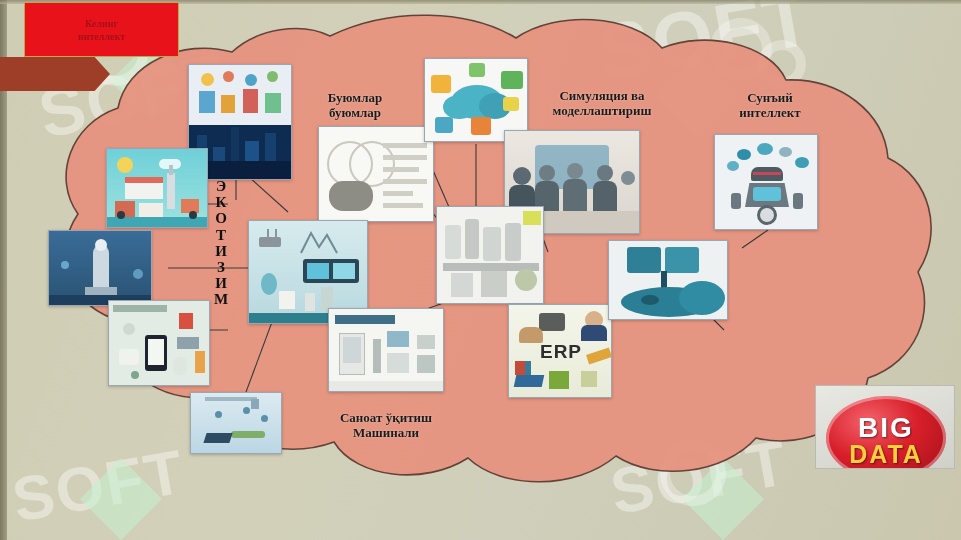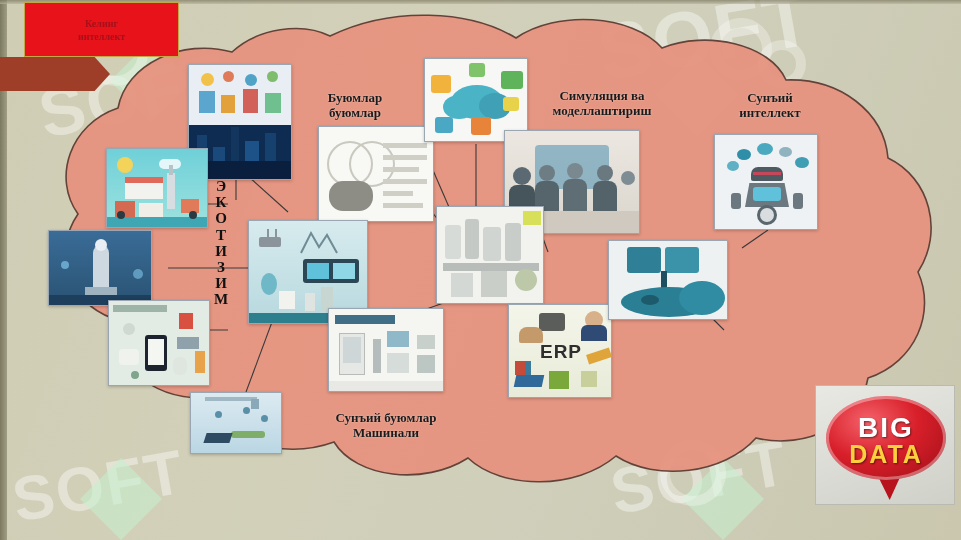--- a/index.html
+++ b/index.html
@@ -109,21 +109,21 @@
     color:#a7101a; text-align:center;
   }
   .banner-arrow {
     position:absolute; left:0; top:57px; width:110px; height:34px;
     background:#9e3e28;
     clip-path: polygon(0 0, 86% 0, 100% 50%, 86% 100%, 0 100%);
   }
 
   
   .bigdata {
-    position:absolute; left:815px; top:385px; width:140px; height:120px;
+    position:absolute; left:815px; top:385px; width:140px; height:84px;
     background:linear-gradient(160deg,#e9e9e4,#cfd0c8);
     border:1px solid #b9bab2;
     overflow:hidden;
   }
   .bd-bubble {
     position:absolute; left:10px; top:10px; width:120px; height:84px;
     border-radius:50%;
     background:radial-gradient(ellipse at 35% 30%, #f4626a 0%, #d81f2a 45%, #9d0f18 100%);
     box-shadow:inset 0 0 0 3px rgba(255,255,255,.35);
   }
@@ -470,21 +470,21 @@
     <div>моделлаштириш</div>
   </div>
 
   <div class="lbl md" style="left:706px;top:90px;width:128px;">
     <div>Сунъий</div>
     <div>интеллект</div>
   </div>
 
 
   <div class="lbl md" style="left:312px;top:410px;width:148px;">
-    <div>Сунъий буюмлар</div>
+    <div>Саноат ўқитиш</div>
     <div>Машинали</div>
   </div>
 
 
   <div class="vert" style="left:212px;top:178px;">
     <span>Э</span>
     <span>К</span>
     <span>О</span>
     <span>Т</span>
     <span>И</span>

